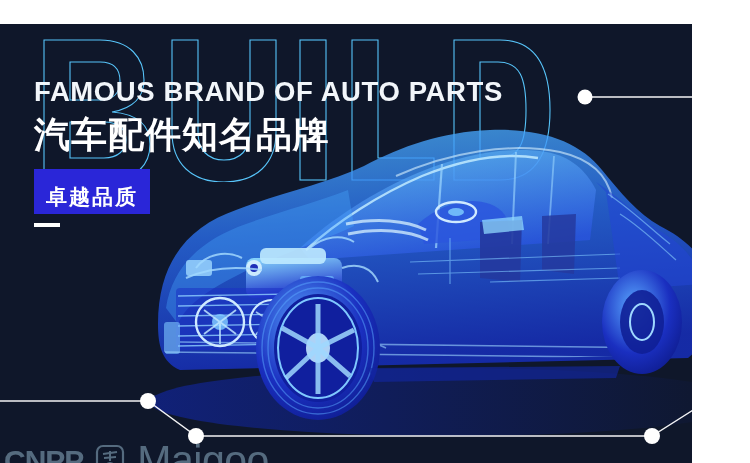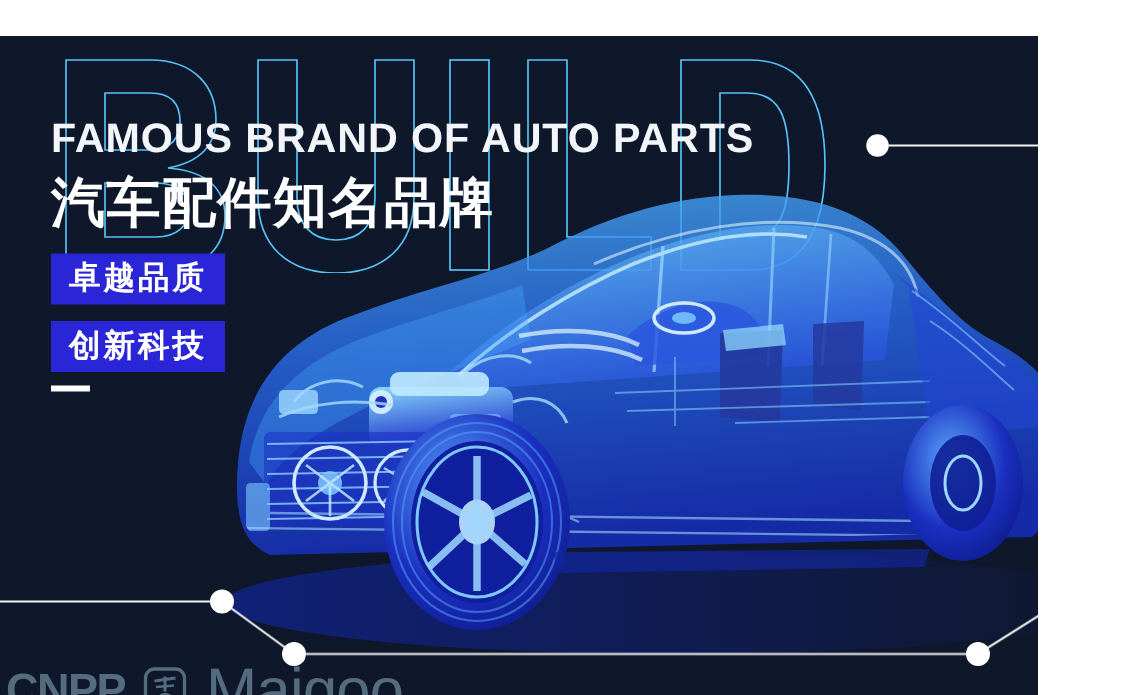--- a/index.html
+++ b/index.html
@@ -74,21 +74,21 @@
   .badges {
     margin-top: 16px;
   }
   .badge {
     display: inline-block;
     background: #2a26d8;
     color: #ffffff;
     font-size: 21px;
     font-weight: bold;
     letter-spacing: 2px;
-    padding: 6px 12px 6px 12px;
+    padding: 17px 12px 6px 12px;
     line-height: 1.05;
   }
   .badge-row { display: block; }
   .badge-row.second { margin-top: 11px; }
 
   .subcopy {
     margin-top: 20px;
     color: #eef6ff;
     font-size: 11.5px;
     letter-spacing: 0.7px;
@@ -341,23 +341,20 @@
   <div class="copy">
 
     <div class="headline-en">FAMOUS BRAND OF AUTO PARTS</div>
 
     <div class="headline-cn">汽车配件知名品牌</div>
 
     <div class="badges">
       <span class="badge-row">
         <span class="badge">卓越品质</span>
       </span>
-      <span class="badge-row second">
-        <span class="badge">创新科技</span>
-      </span>
     </div>
 
 
     <div class="rule"></div>
   </div>
 
   <div class="logo-wm">
     <span class="logo-cnpp">CNPP</span>
     <svg class="logo-mark" viewBox="0 0 34 34" aria-hidden="true">
       <rect x="4" y="2" width="26" height="30" rx="6" fill="none" stroke="#bfeaff" stroke-width="2.2"></rect>

